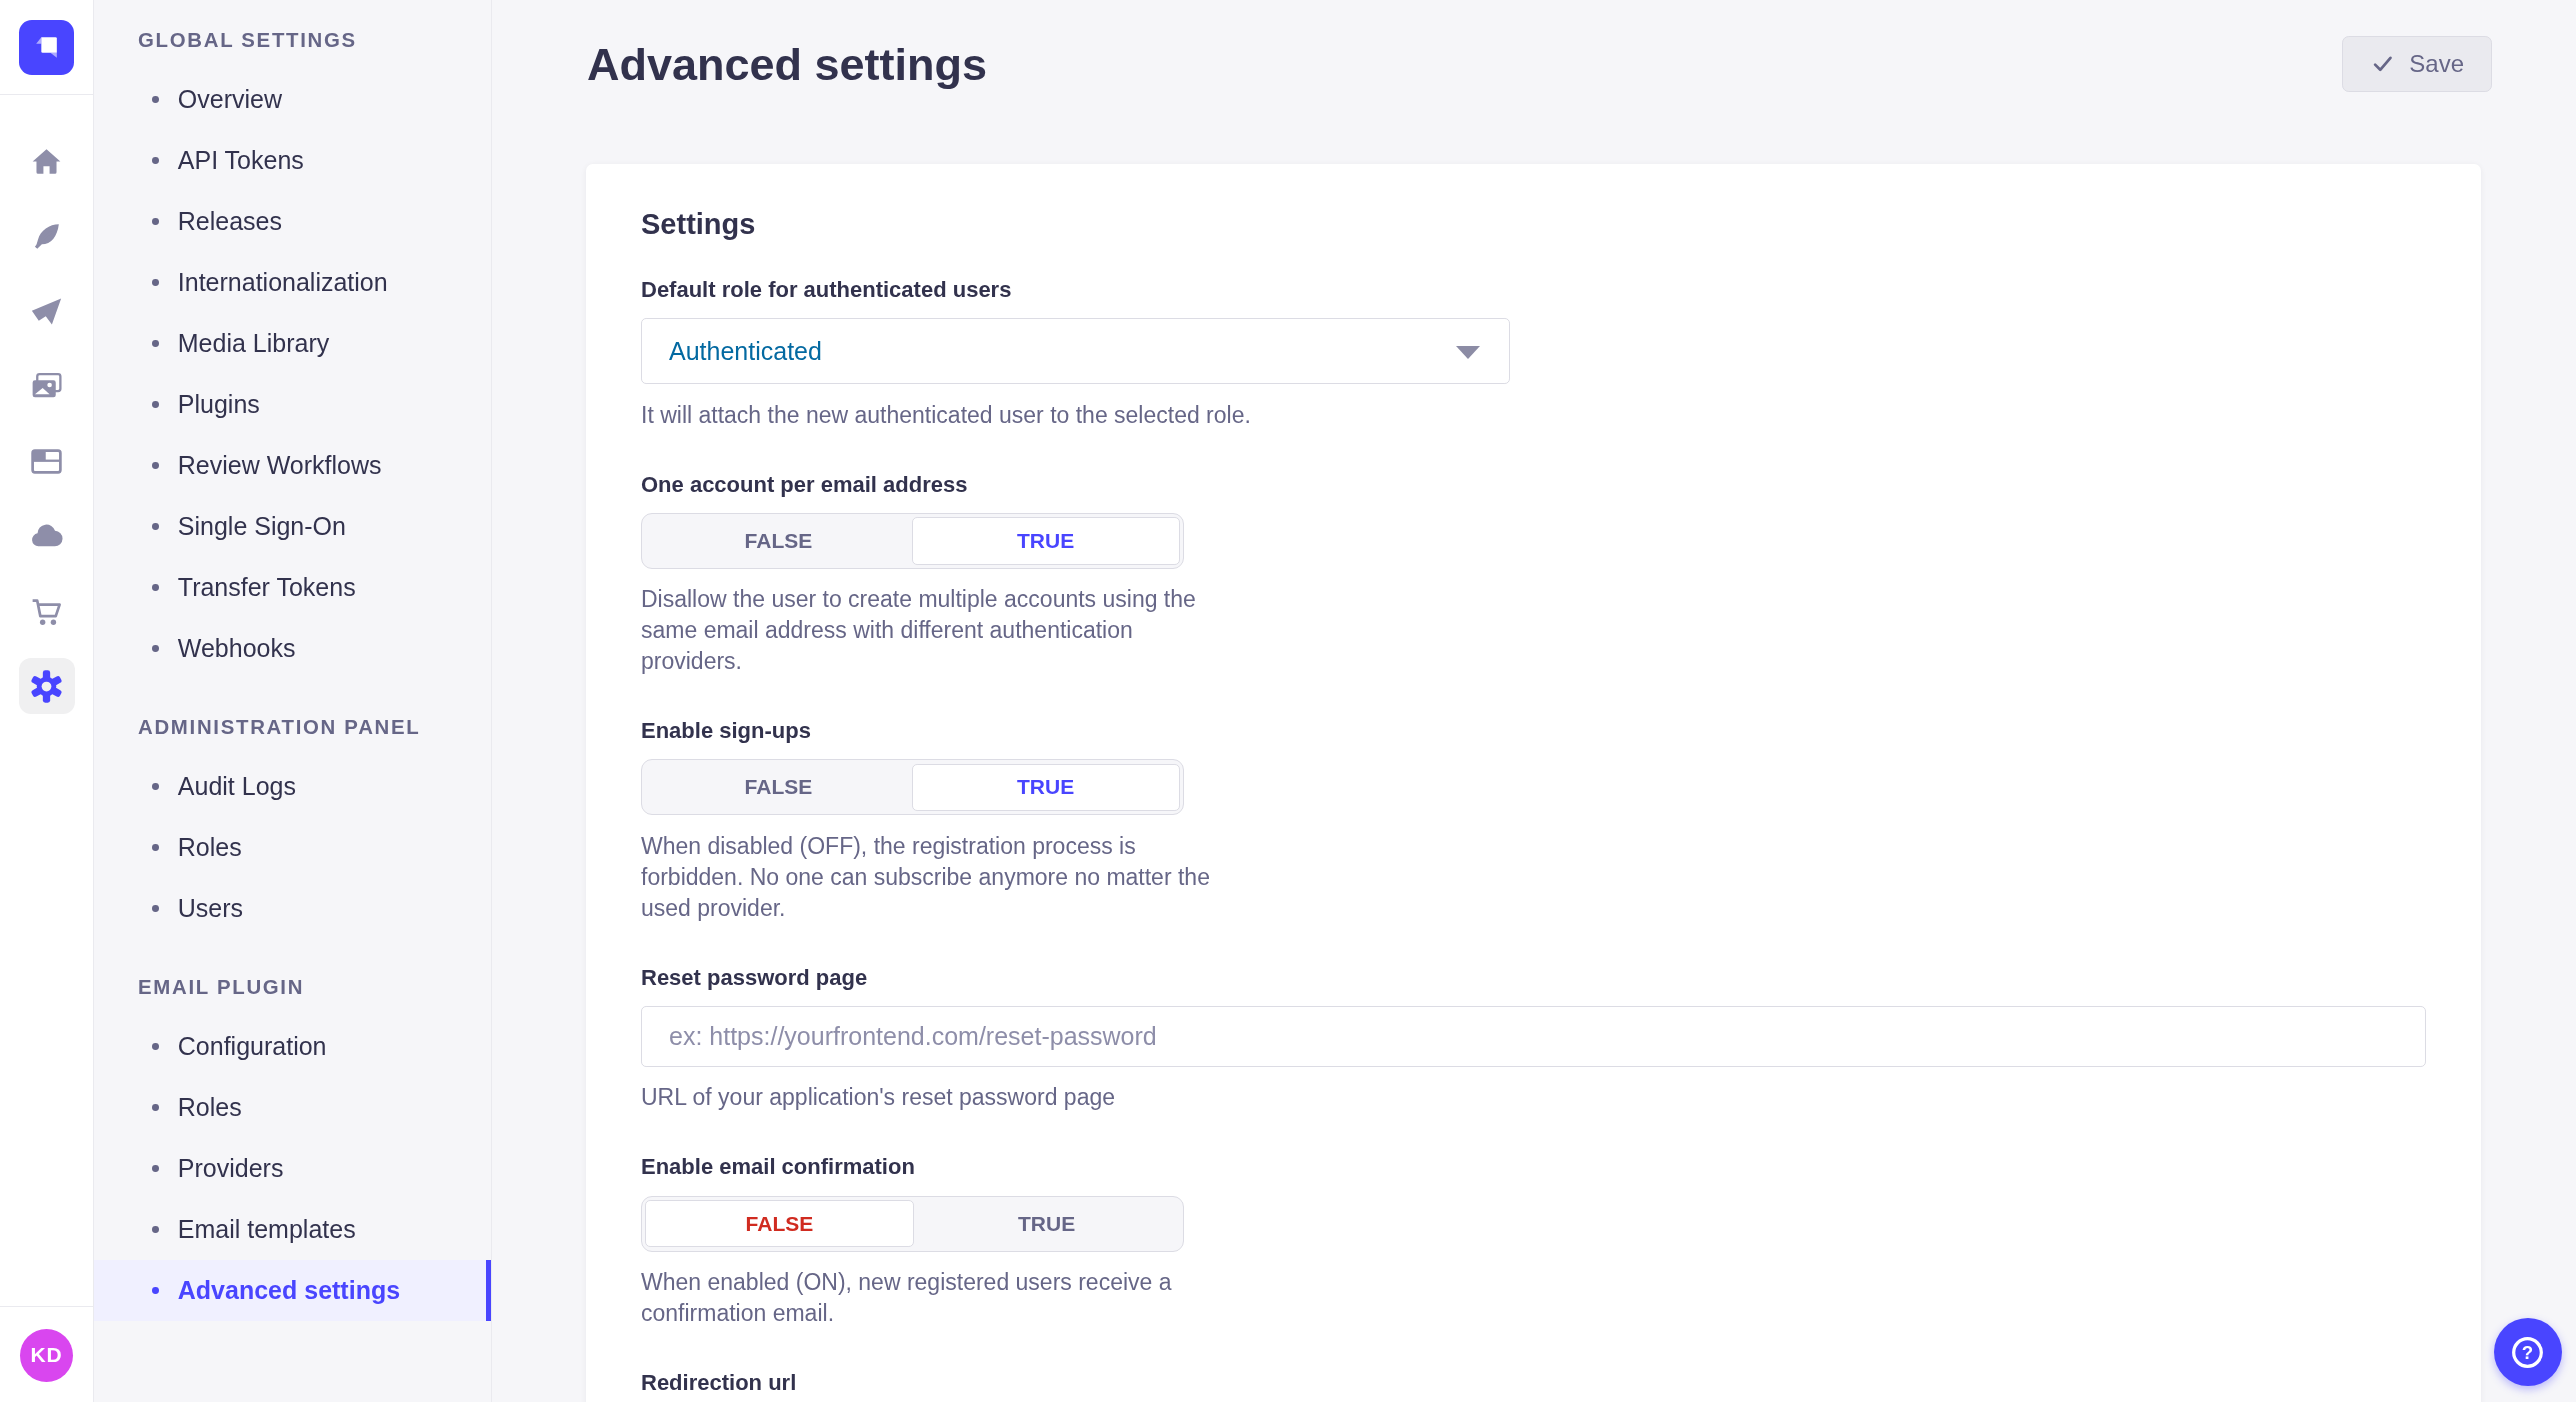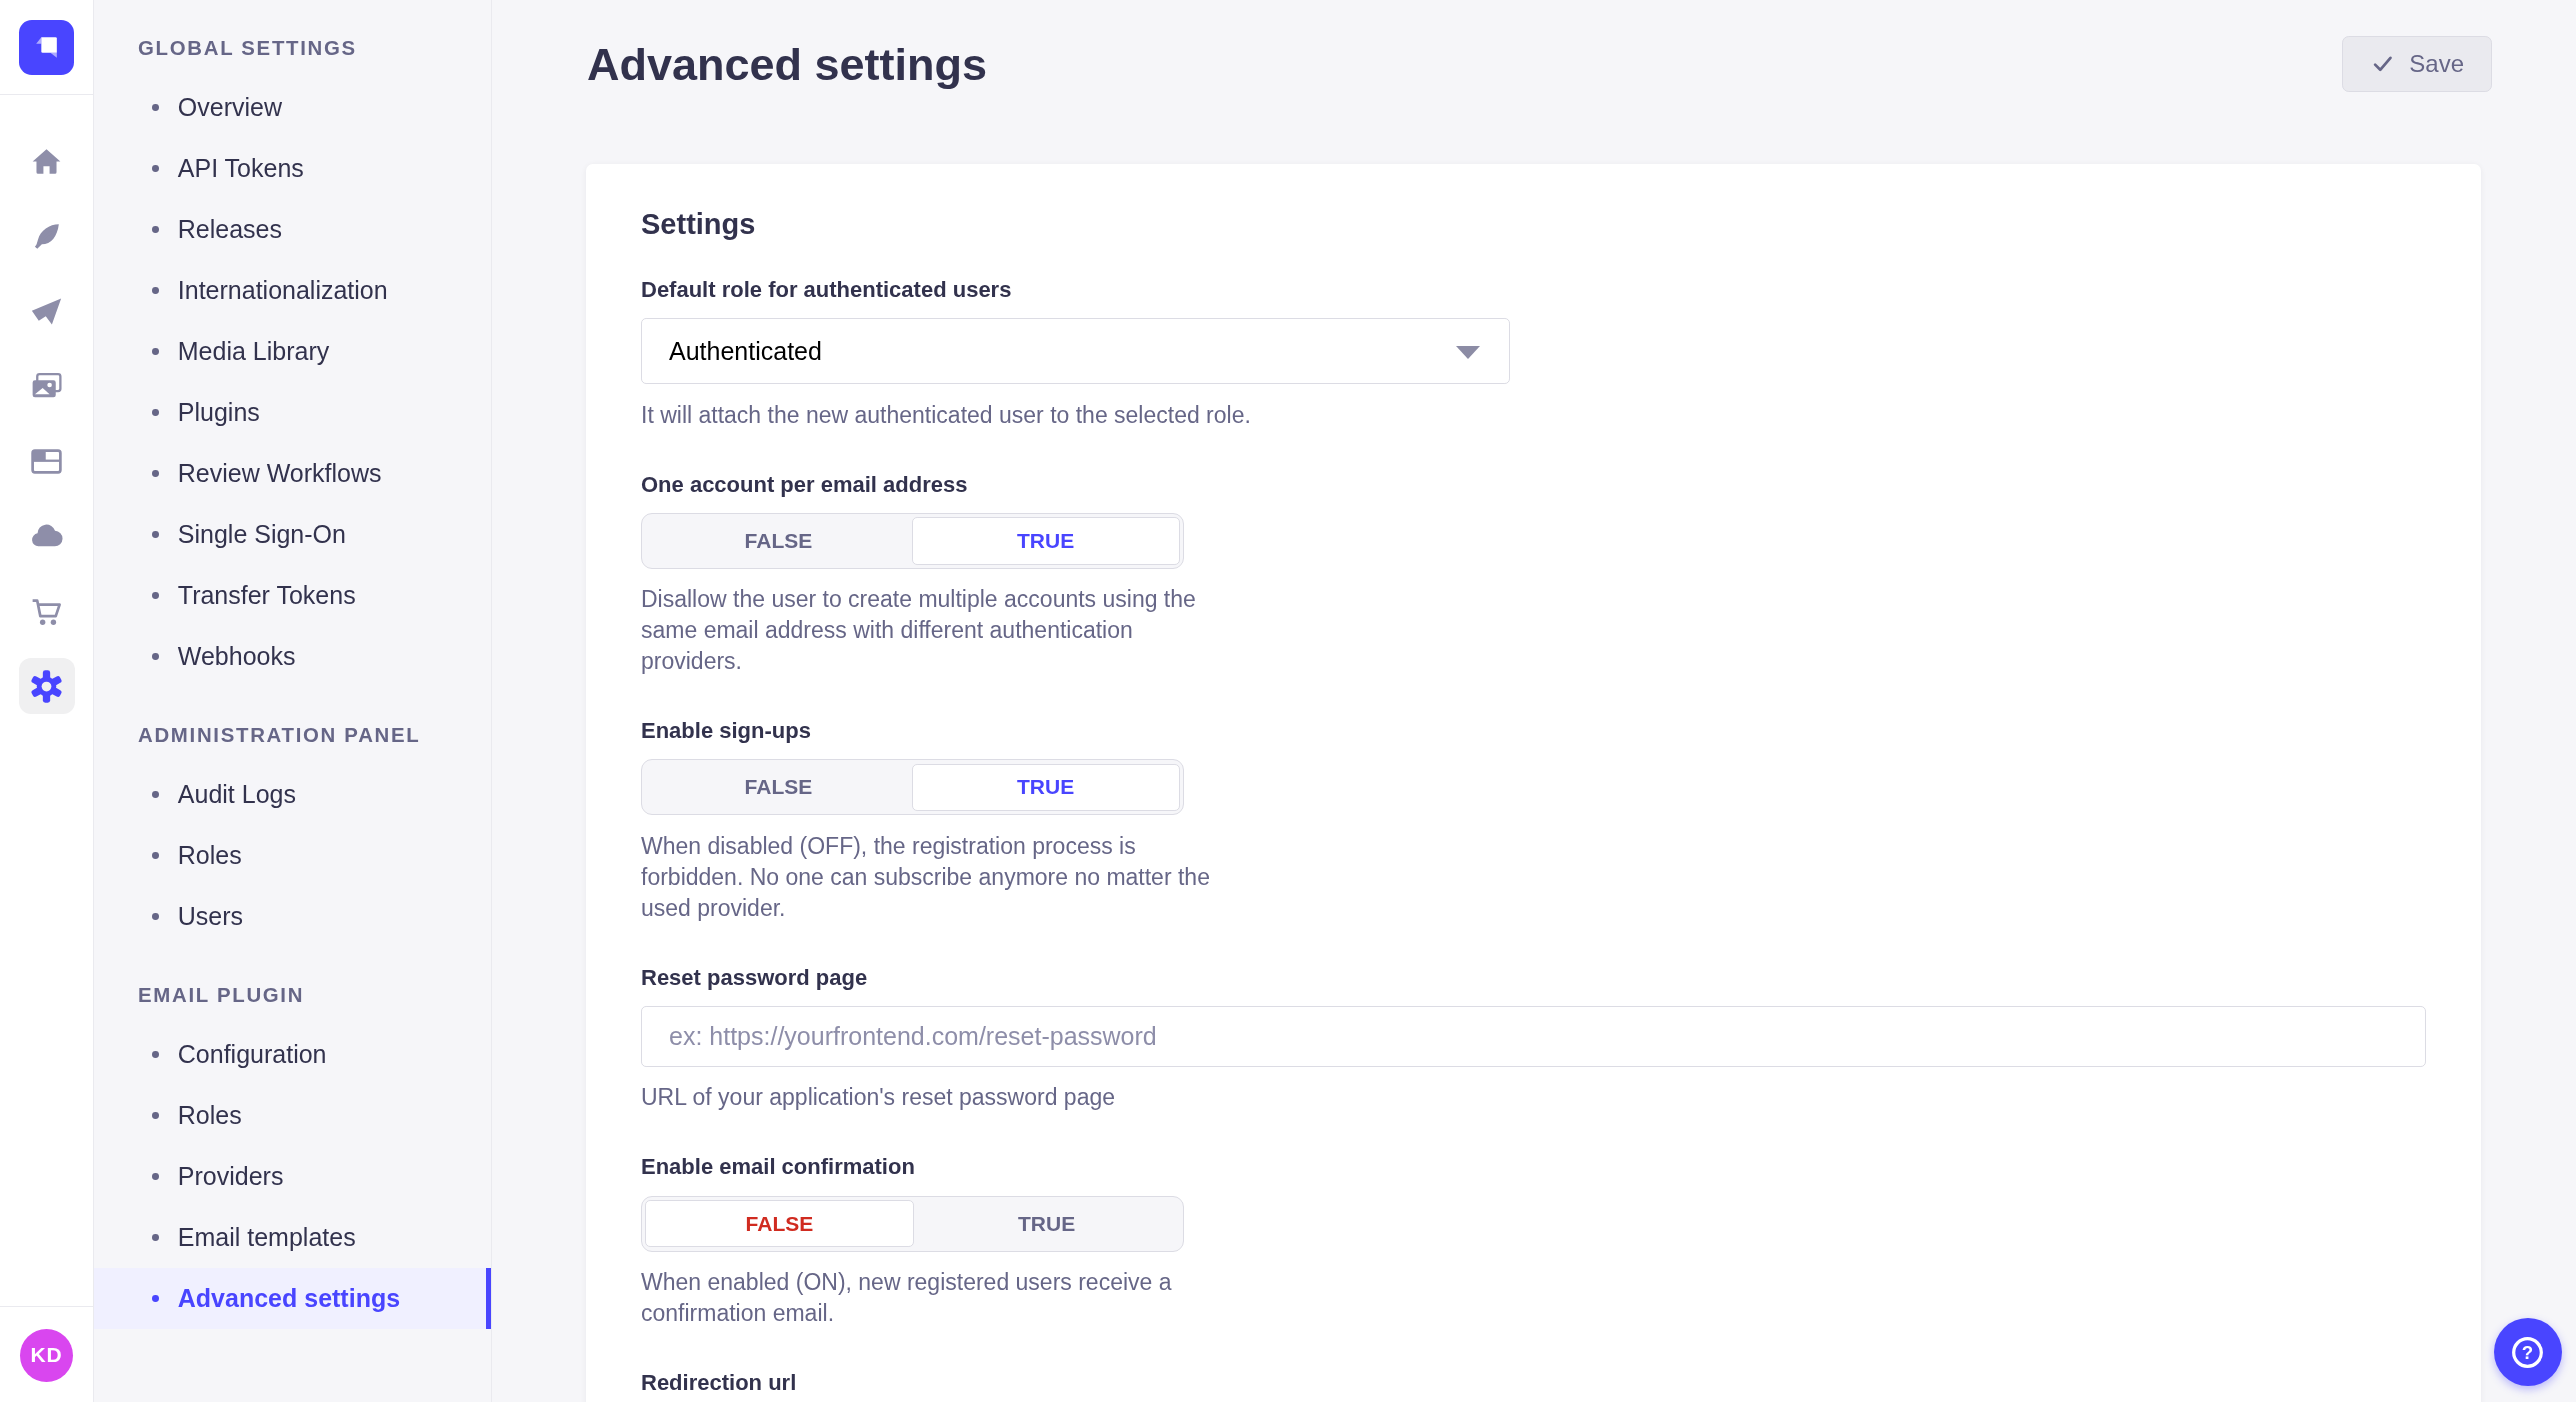--- a/index.html
+++ b/index.html
@@ -18,21 +18,21 @@
   .rail-btn svg { display:block; }
   .rail-btn.active-bg { width:56px; height:56px; margin:9.4px; background:#f0f0f1; border-radius:12px; }
   .rail-bottom { position:absolute; bottom:0; left:0; width:100%; padding:22px 0 20.4px;
     border-top:0.9px solid #eaeaef; display:flex; justify-content:center; }
   .avatar { width:53px; height:53px; border-radius:50%; background:#d946ef; color:#fff;
     font-size:21px; font-weight:700; display:flex; align-items:center; justify-content:center;
     letter-spacing:0.9px; cursor:pointer; }
 
   
   .subnav { position:absolute; left:94px; top:0; width:398px; height:1402px;
-    background:#f6f6f9; border-right:0.9px solid #eaeaef; z-index:2; padding-top:37px; }
+    background:#f6f6f9; border-right:0.9px solid #eaeaef; z-index:2; padding-top:29px; }
   .subnav-header { padding:0 0 0 44px; font-size:20.4px; font-weight:600; letter-spacing:1.7px;
     color:#666687; margin:37px 0 17px; }
   .subnav-header.first { margin-top:0; }
   .nav-item { height:61px; display:flex; align-items:center; padding-left:58px;
     font-size:25px; color:#32324d; cursor:pointer; }
   .dot { width:6.8px; height:6.8px; border-radius:50%; background:#666687; margin-right:19px; flex:0 0 auto; }
   .nav-item.active { background:#f0f0ff; border-right:5.1px solid #4945ff; color:#4945ff; font-weight:600; }
   .nav-item.active .dot { background:#4945ff; }
 
   
@@ -49,21 +49,21 @@
   .card-heading { font-size:29px; font-weight:700; color:#32324d; margin-bottom:36px; }
 
   .group { margin-bottom:41px; }
   .field-label { font-size:22px; font-weight:600; color:#32324d; margin-bottom:15.3px; }
   .helper { font-size:23px; color:#666687; margin-top:15.3px; line-height:31px; }
   .desc { max-width:579px; }
 
   .select-box { position:relative; width:869px; height:66px; background:#fff;
     border:0.9px solid #dcdce4; border-radius:5.1px; display:flex; align-items:center;
     padding:0 60px 0 27px; cursor:pointer; }
-  .select-value { font-size:25px; color:#000000; }
+  .select-value { font-size:25px; color:#0369a1; }
   .caret { position:absolute; right:29px; top:50%; margin-top:-5.1px;
     width:0; height:0; border-left:12px solid transparent; border-right:12px solid transparent;
     border-top:13.6px solid #8c8ca5; }
 
   .toggle { width:543px; height:56px; background:#f6f6f9; border:0.9px solid #dcdce4;
     border-radius:11px; display:flex; padding:3.4px; }
   .toggle-opt { flex:1; display:flex; align-items:center; justify-content:center;
     font-size:21px; font-weight:700; color:#666687; cursor:pointer; border-radius:5.1px; }
   .toggle-opt.on-true  { background:#fff; border:0.9px solid #dcdce4; color:#4945ff; }
   .toggle-opt.on-false { background:#fff; border:0.9px solid #dcdce4; color:#d02b20; }

